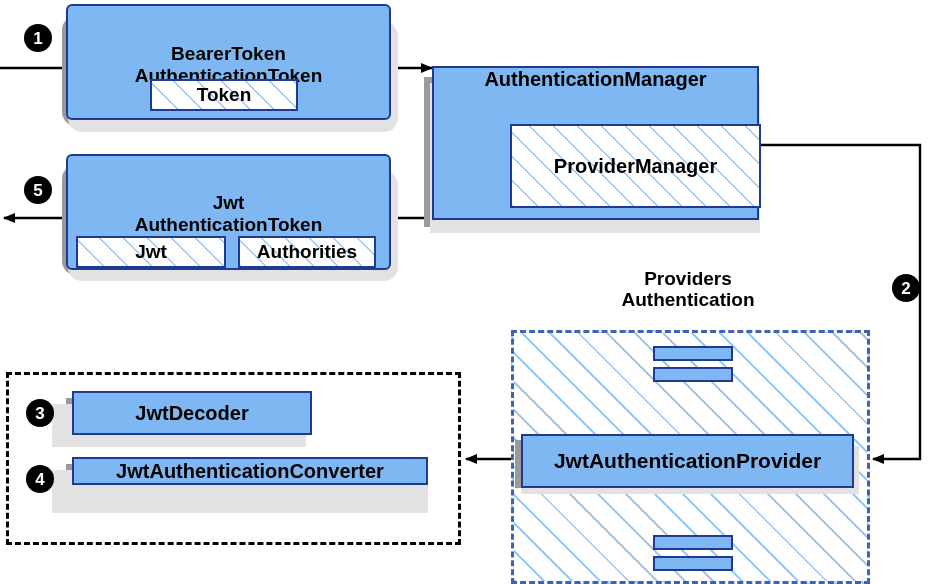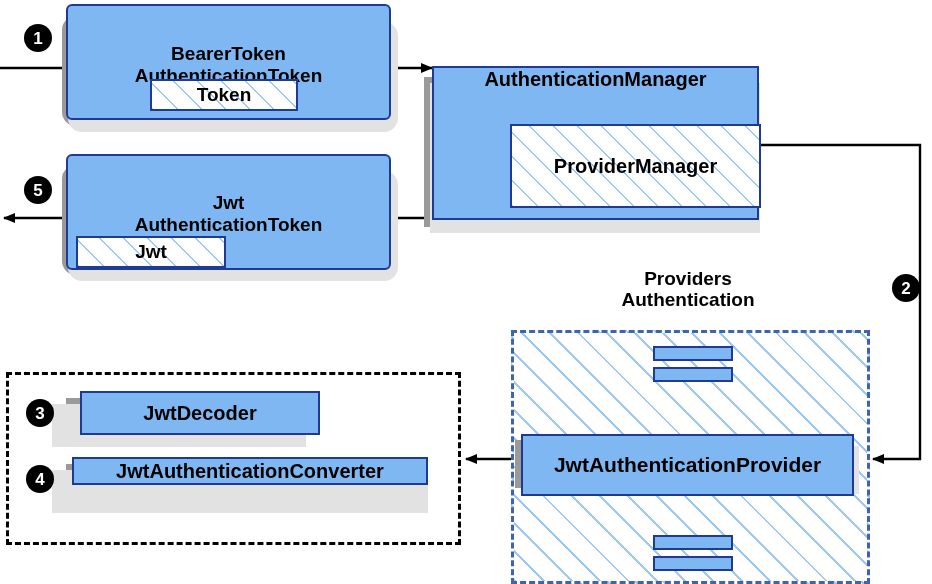--- a/index.html
+++ b/index.html
@@ -118,52 +118,55 @@
   <div class="shadow-lt" style="left:68px;top:171px;width:330px;height:110px;border-radius:14px;"></div>
   <div class="node rounded" style="left:66px;top:154px;width:325px;height:116px;flex-direction:column;">
     <div style="margin-top:4px;font-size:19px;line-height:1.15;">
       <div>Jwt</div>
       <div>AuthenticationToken</div>
     </div>
   </div>
   <div class="inner hatch" style="left:76px;top:236px;width:150px;height:32px;font-size:19px;">
     <span>Jwt</span>
   </div>
+  <div class="inner hatch" style="left:238px;top:236px;width:138px;height:32px;font-size:19px;">
+    <span>Authorities</span>
+  </div>
   <div class="marker" style="left:25px;top:177px;">
     <span>5</span>
   </div>
 
   <div class="label" style="left:573px;top:268px;width:230px;font-size:19px;">
     <div>Providers</div>
     <div>Authentication</div>
   </div>
 
   <div class="dashed-blue hatch-blue" style="left:511px;top:330px;width:359px;height:254px;"></div>
 
   <div class="bar" style="left:653px;top:346px;width:80px;height:15px;"></div>
   <div class="bar" style="left:653px;top:367px;width:80px;height:15px;"></div>
 
   <div class="shadow-dk" style="left:515px;top:440px;width:338px;height:48px;"></div>
   <div class="shadow-lt" style="left:521px;top:446px;width:338px;height:48px;"></div>
-  <div class="node" style="left:521px;top:434px;width:333px;height:62px;font-size:21px;">
+  <div class="node" style="left:521px;top:434px;width:333px;height:54px;font-size:21px;">
     <span>JwtAuthenticationProvider</span>
   </div>
 
   <div class="bar" style="left:653px;top:535px;width:80px;height:15px;"></div>
   <div class="bar" style="left:653px;top:556px;width:80px;height:15px;"></div>
 
   <div class="marker" style="left:893px;top:275px;">
     <span>2</span>
   </div>
 
   <div class="dotted-black" style="left:6px;top:372px;width:455px;height:173px;"></div>
 
   <div class="shadow-dk" style="left:66px;top:398px;width:240px;height:43px;"></div>
   <div class="shadow-lt" style="left:52px;top:404px;width:254px;height:43px;"></div>
-  <div class="node" style="left:80px;top:391px;width:240px;height:44px;font-size:20px;">
+  <div class="node" style="left:72px;top:391px;width:240px;height:44px;font-size:20px;">
     <span>JwtDecoder</span>
   </div>
   <div class="marker" style="left:27px;top:400px;">
     <span>3</span>
   </div>
 
   <div class="shadow-dk" style="left:66px;top:464px;width:362px;height:43px;"></div>
   <div class="shadow-lt" style="left:52px;top:470px;width:376px;height:43px;"></div>
   <div class="node" style="left:72px;top:457px;width:356px;height:28px;font-size:20px;">
     <span>JwtAuthenticationConverter</span>

